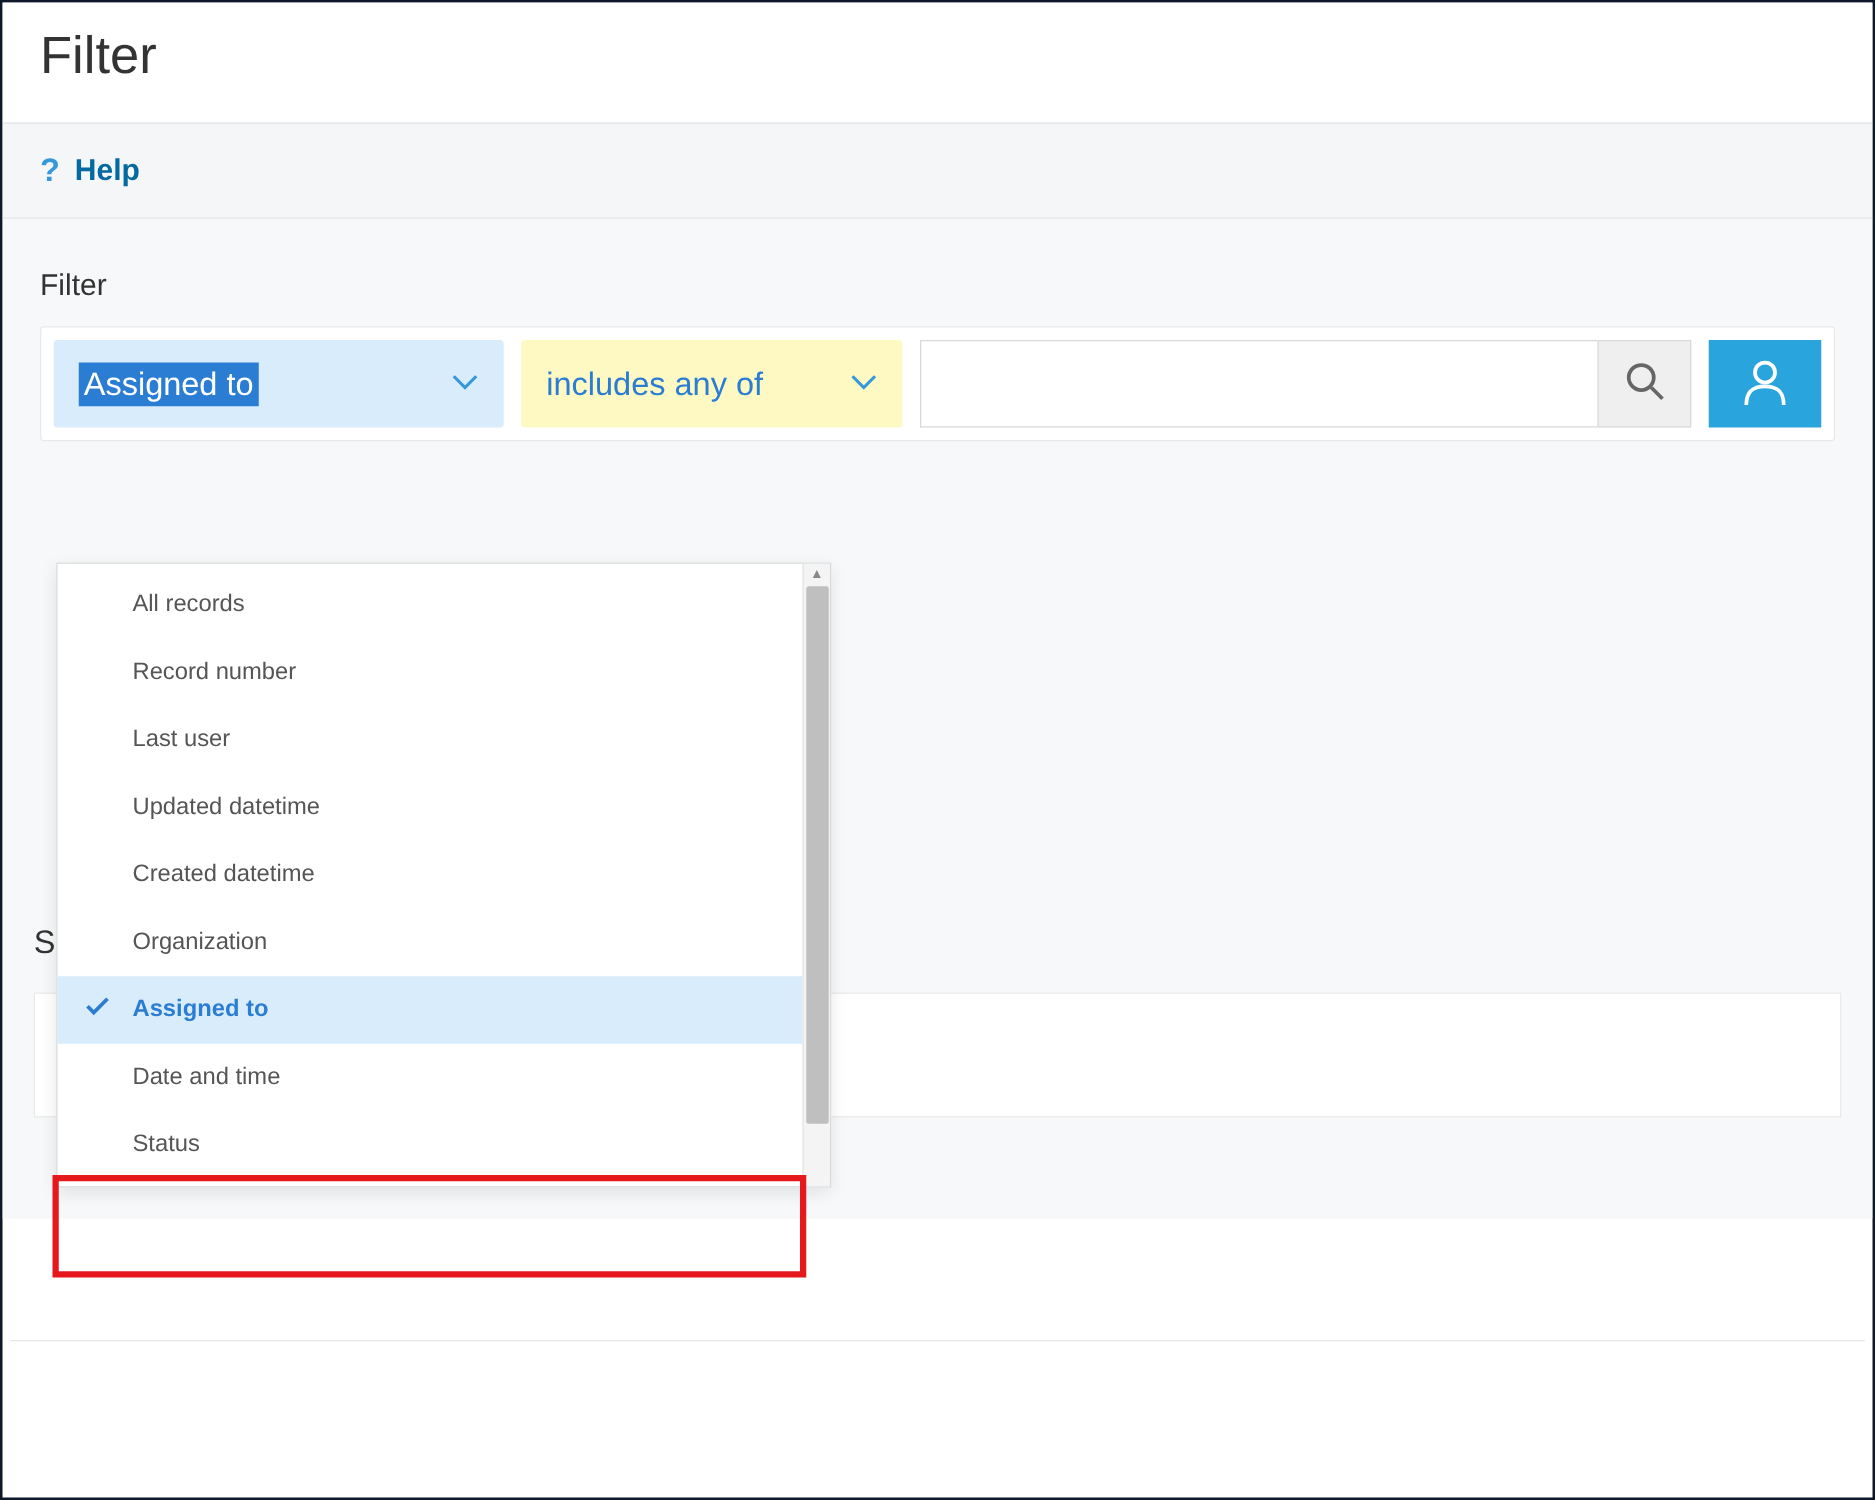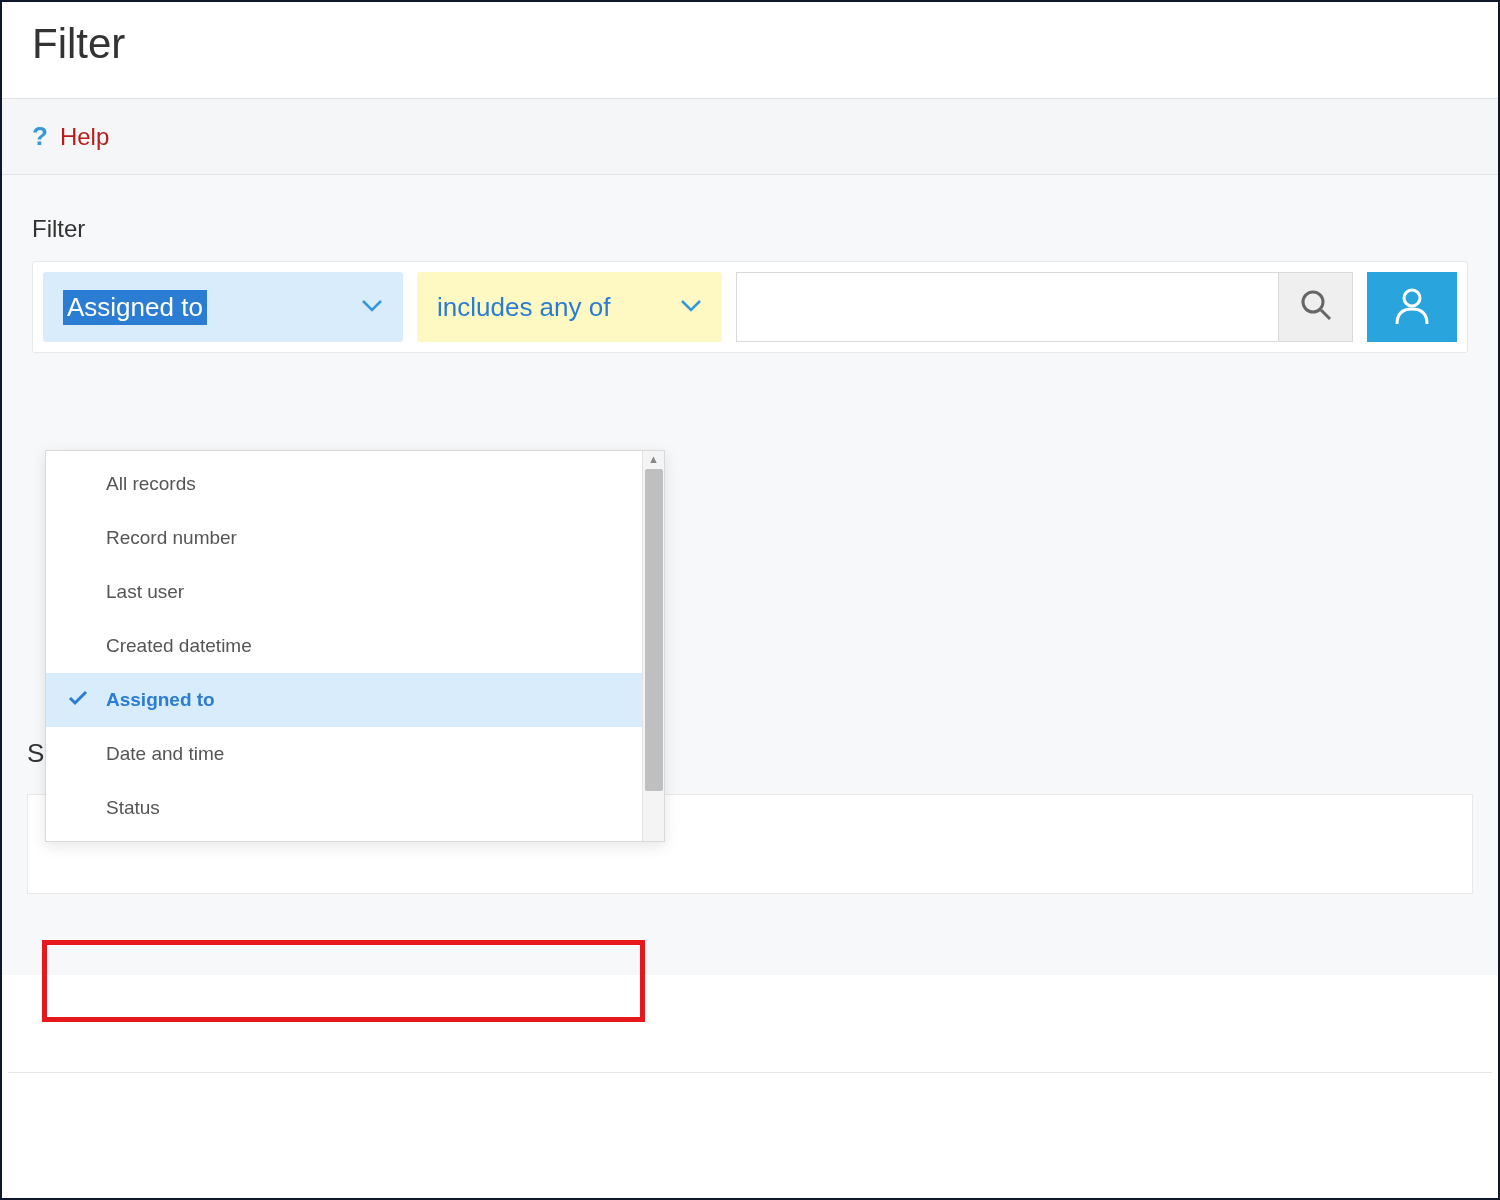--- a/index.html
+++ b/index.html
@@ -38,23 +38,23 @@
       display: flex;
       align-items: center;
       gap: 12px;
     }
     .help-icon {
       color: #3498db;
       font-size: 26px;
       font-weight: bold;
     }
     .help-text {
-      color: #b91c1c;
+      color: #0369a1;
       font-size: 24px;
-      font-weight: 400;
+      font-weight: 700;
     }
     .filter-body {
       background: #f7f8f9;
       padding: 40px 30px 0 30px;
       min-height: 800px;
     }
     .filter-label {
       font-size: 24px;
       color: #333;
       margin-bottom: 18px;
@@ -290,21 +290,23 @@
 
   <div class="secondary-section-label">S</div>
   <div class="white-band-1"></div>
   <div class="white-band-2"></div>
 
   <div class="dropdown-panel">
     <div class="dropdown-list" id="dropdown-list">
         <div class="dropdown-item"><span>All records</span></div>
         <div class="dropdown-item"><span>Record number</span></div>
         <div class="dropdown-item"><span>Last user</span></div>
+        <div class="dropdown-item"><span>Updated datetime</span></div>
         <div class="dropdown-item"><span>Created datetime</span></div>
+        <div class="dropdown-item"><span>Organization</span></div>
         <div class="dropdown-item selected"><span class="check-icon"><svg width="20" height="16" viewBox="0 0 20 16">
               <path d="M2 8 L7 13 L18 2" stroke="#2b7cd3" stroke-width="3" fill="none"></path>
             </svg></span><span>Assigned to</span></div>
         <div class="dropdown-item"><span>Date and time</span></div>
         <div class="dropdown-item"><span>Status</span></div>
       </div>
     <div class="scrollbar-track">
       <span class="scrollbar-arrow">▲</span>
       <div class="scrollbar-thumb"></div>
     </div>

